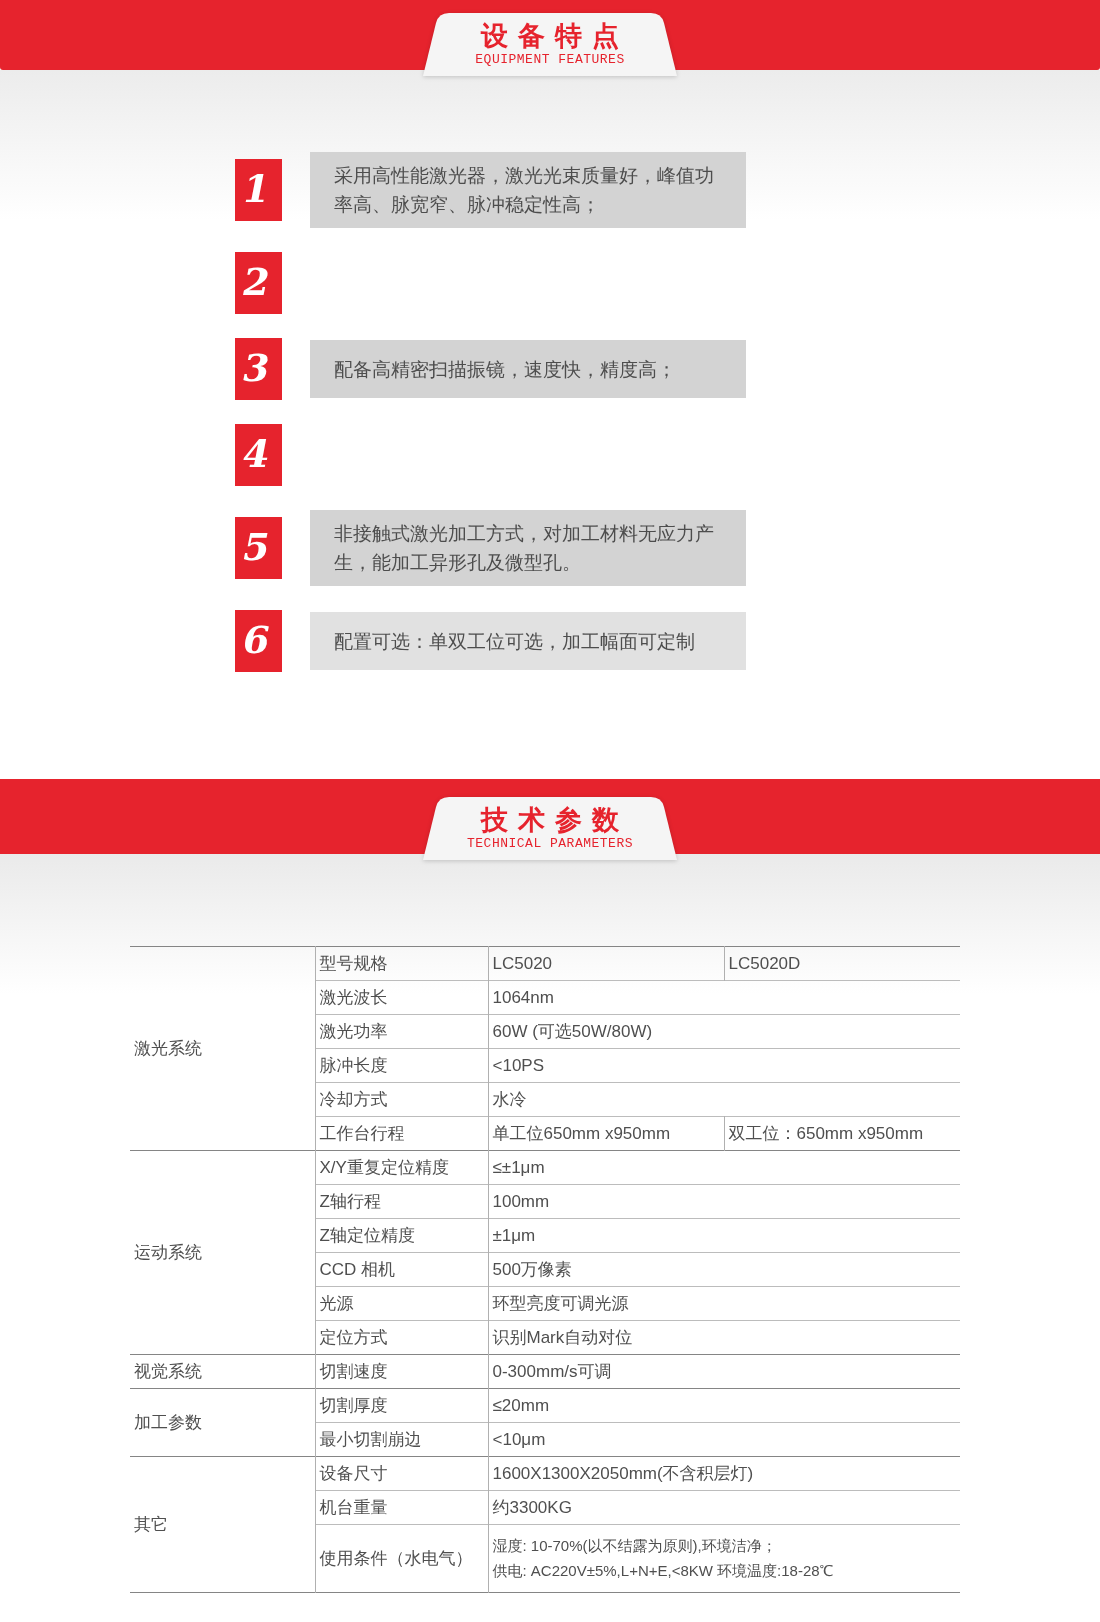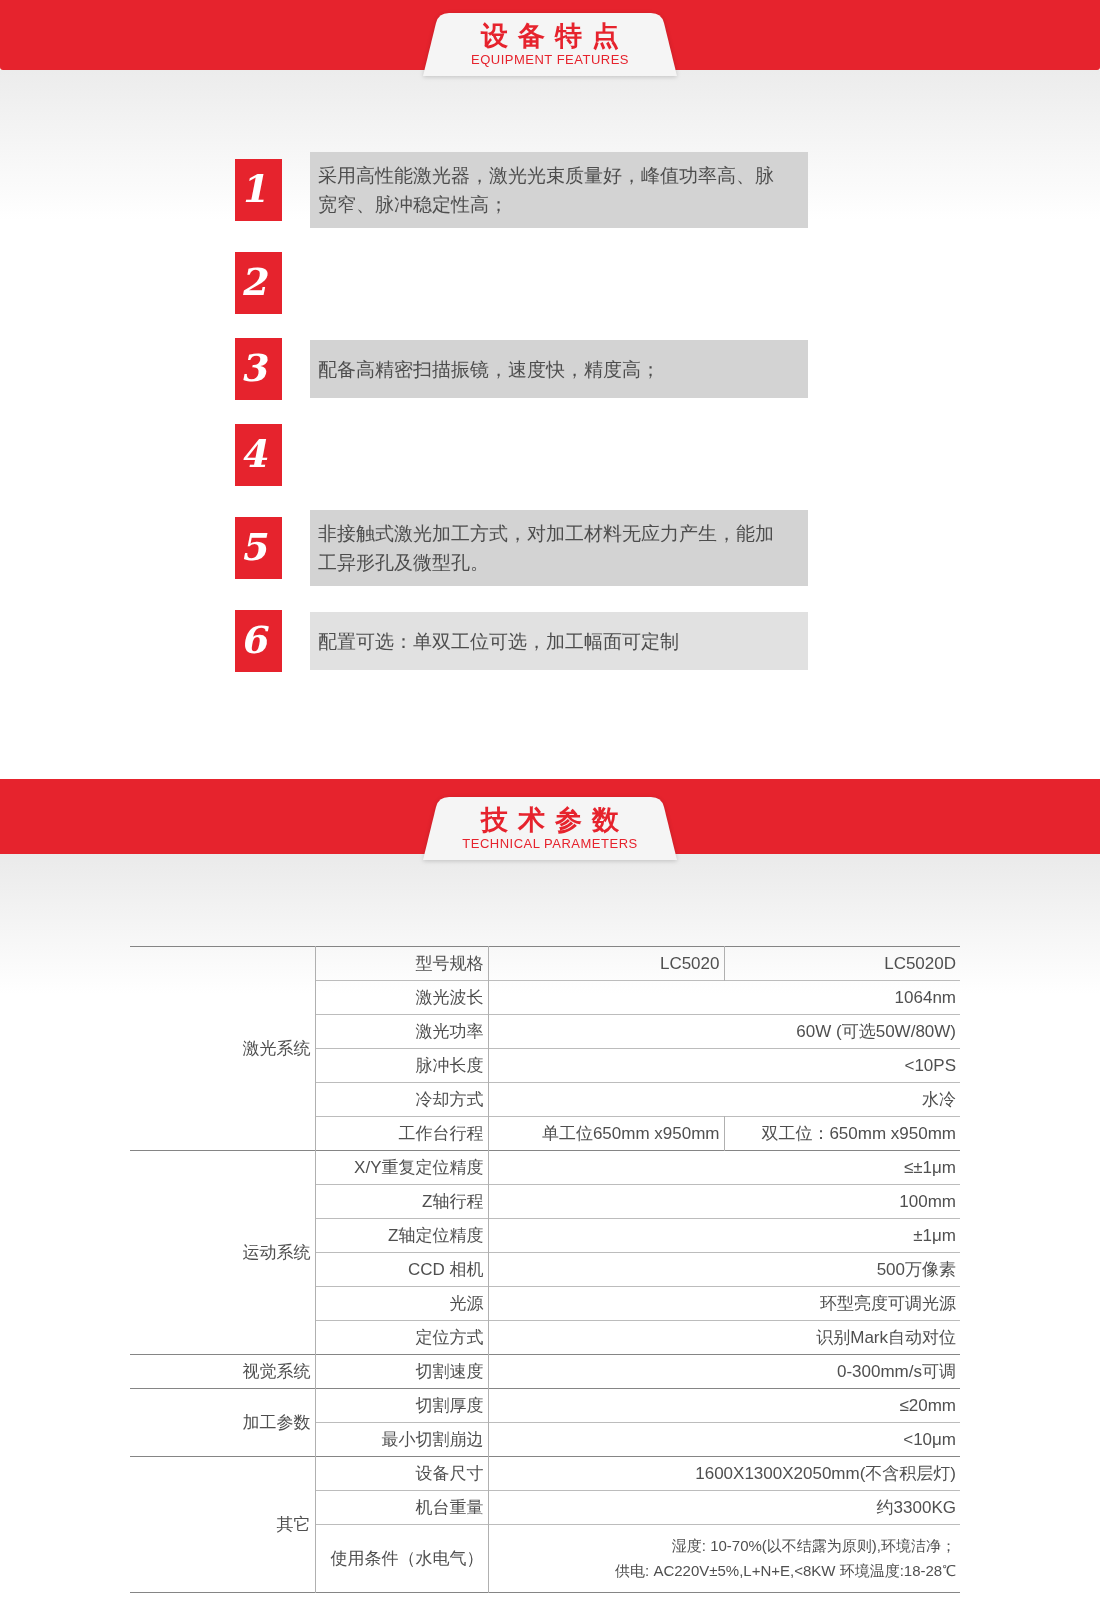--- a/index.html
+++ b/index.html
@@ -11,45 +11,45 @@
   .band-top{height:70px;border-radius:0 0 3px 3px;}
   .band-mid{height:75px;margin-top:44px;}
   .banner-tab{position:absolute;left:50%;bottom:-6px;transform:translateX(-50%);
     width:270px;height:64px;}
   .banner-tab svg{position:absolute;left:0;top:0;width:100%;height:100%;
     filter:drop-shadow(0 1px 2px rgba(0,0,0,.18));}
   .tab-text{position:absolute;left:0;top:0;width:100%;height:100%;
     text-align:center;padding-top:9px;box-sizing:border-box;}
   .tab-cn{color:var(--accent,#e6232d);font-size:27px;font-weight:700;
     letter-spacing:10px;padding-left:10px;line-height:30px;}
-  .tab-en{color:var(--accent,#e6232d);font-family:Liberation Sans, sans-serif;
+  .tab-en{color:var(--accent,#e6232d);font-family:Liberation Mono, monospace;
     font-size:13px;letter-spacing:.5px;line-height:16px;margin-top:1px;}
 
   
   .features-section{height:665px;box-sizing:border-box;
     background:linear-gradient(#ececec, #ffffff 150px);
     padding:82px 0 0 235px;}
   .feature-item{display:flex;align-items:center;margin-bottom:24px;}
   .feature-num{flex:none;width:47px;height:62px;background:var(--accent,#e6232d);
     display:flex;align-items:center;justify-content:center;margin-right:28px;}
   .feature-num span{color:#ffffff;font-family:"DejaVu Serif",serif;
     font-style:italic;font-weight:700;font-size:38px;line-height:1;
     transform:translate(-2px,-1px);}
-  .feature-text{width:498px;box-sizing:border-box;min-height:58px;
-    display:flex;align-items:center;padding:9px 18px 9px 8px;
+  .feature-text{width:436px;box-sizing:border-box;min-height:58px;
+    display:flex;align-items:center;padding:9px 18px 9px 24px;
     color:#4d4d4d;font-size:19px;line-height:29px;}
 
   
   .params-section{height:812px;box-sizing:border-box;
     background:linear-gradient(#eaeaea, #ffffff 140px);
     padding-top:92px;}
   table.spec{border-collapse:collapse;table-layout:fixed;width:830px;
     margin-left:130px;color:#4f4f4f;font-size:17px;
     border-bottom:1px solid #858585;}
-  table.spec td{text-align:right;vertical-align:middle;height:34px;padding:1px 4px;box-sizing:border-box;}
+  table.spec td{text-align:left;vertical-align:middle;height:34px;padding:1px 4px;box-sizing:border-box;}
   tr.group-start > td{border-top:1px solid #858585;}
   tr:not(.group-start) > td{border-top:1px solid #bcbcbc;}
   td.group{border-right:1px solid #b0b0b0;}
   td.pname{border-right:1px solid #b0b0b0;}
   td.vsplit{border-right:1px solid #b0b0b0;}
   tr.tall > td{height:68px;}
   td.multiline div{font-size:15px;line-height:1.65;}
 </style>
 </head>
 <body>

